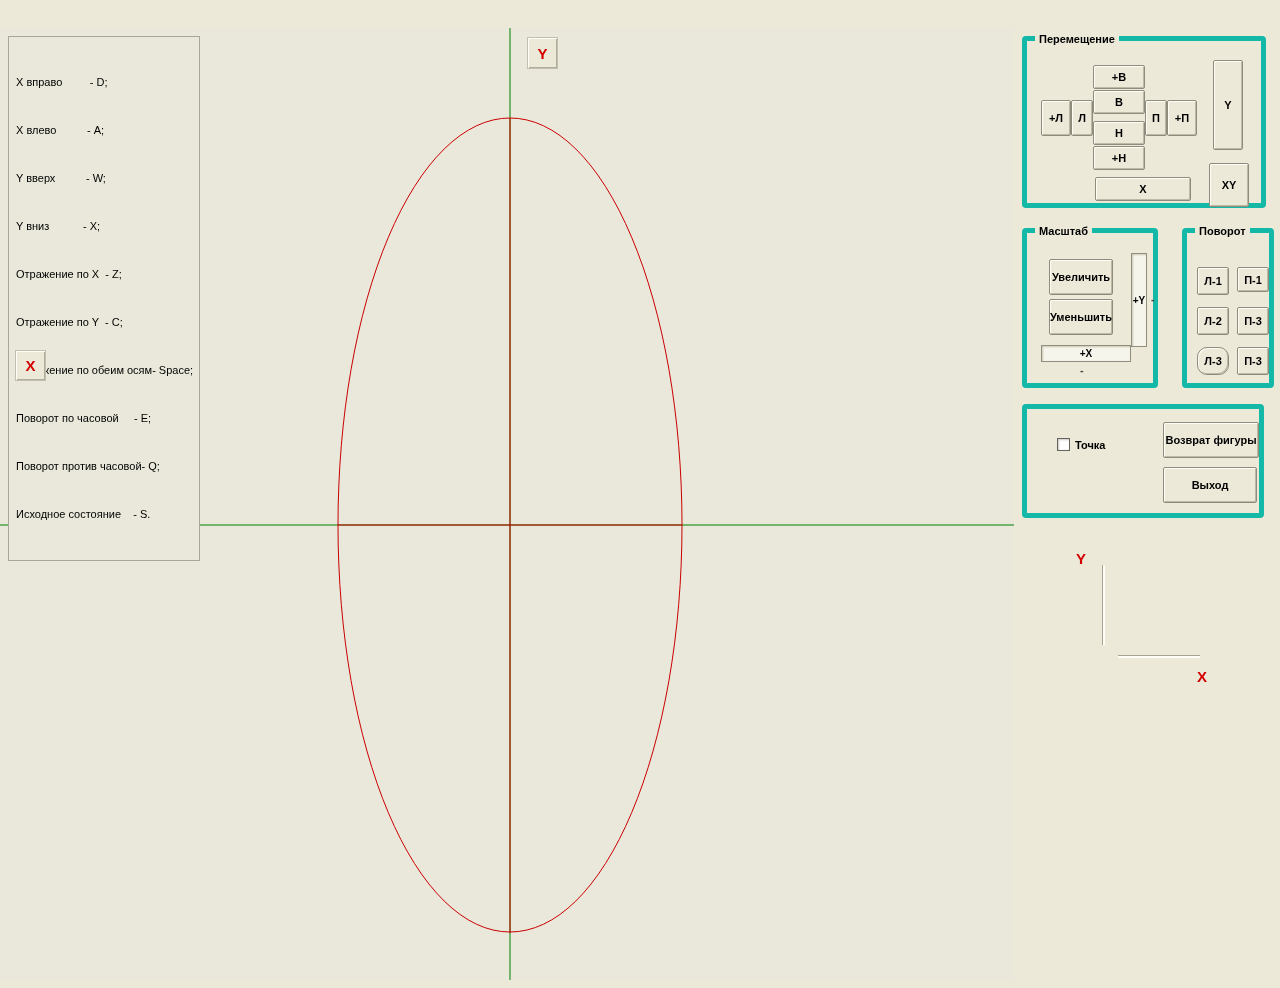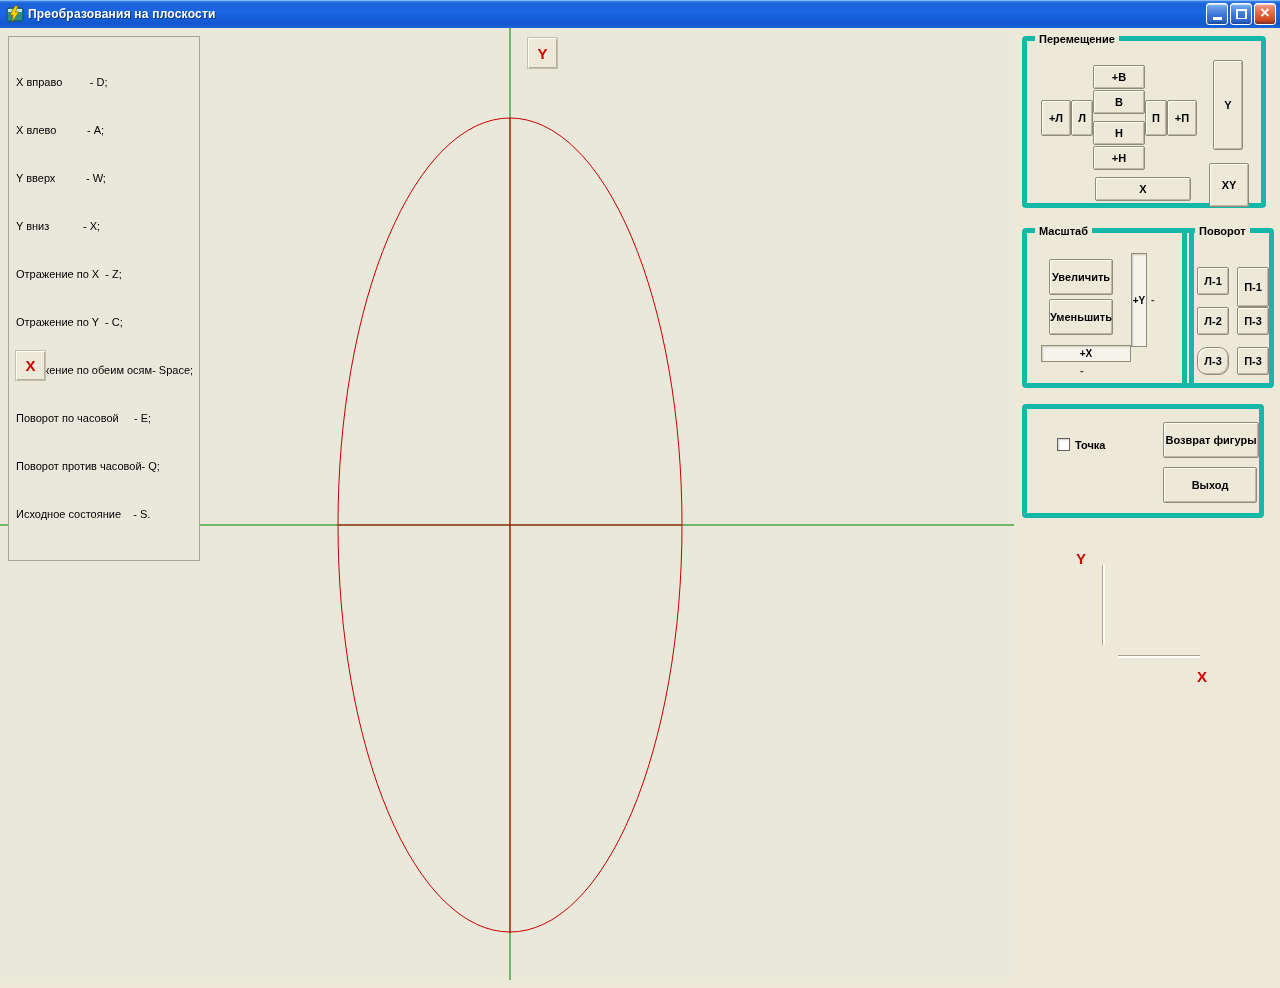--- a/index.html
+++ b/index.html
@@ -78,39 +78,20 @@
 
   .mini-axis-label { position:absolute; color:#d40000; font-weight:bold; font-size:15px; }
   .mini-line-v { position:absolute; width:3px; background:#fffef6; border-left:1px solid #a5a294; }
   .mini-line-h { position:absolute; height:3px; background:#fffef6; border-top:1px solid #a5a294; }
 </style>
 </head>
 <body>
 
 <div class="window">
 
-  <div class="titlebar">
-    <span class="app-icon">
-      <svg width="18" height="18" viewBox="0 0 18 18">
-        <rect x="1" y="3" width="16" height="13" rx="2" fill="#2e8f8f" stroke="#145050" stroke-width="1"></rect>
-        <rect x="2" y="4" width="14" height="3" fill="#bfe8e8"></rect>
-        <polygon points="9,1 4,10 7,10 6,17 13,7 9.5,7 12,1" fill="#ffd200" stroke="#8a6a00" stroke-width="0.8"></polygon>
-      </svg>
-    </span>
-    <span class="win-title">Преобразования на плоскости</span>
-    <span class="tb-btn">
-        <span class="glyph-min"></span>
-      </span>
-    <span class="tb-btn">
-        <span class="glyph-restore"></span>
-      </span>
-    <span class="tb-btn close">
-        <span class="glyph-close">×</span>
-      </span>
-  </div>
 
   <div class="client">
 
     <div class="canvas">
       <svg width="1014" height="952">
         <line x1="510" y1="0" x2="510" y2="952" stroke="#008000" stroke-width="1"></line>
         <line x1="0" y1="497" x2="1014" y2="497" stroke="#008000" stroke-width="1"></line>
         <ellipse cx="510" cy="497" rx="172" ry="407" fill="none" stroke="#cc0000" stroke-width="1"></ellipse>
         <line x1="338" y1="497" x2="682" y2="497" stroke="#cc0000" stroke-width="1"></line>
         <line x1="510" y1="90" x2="510" y2="905" stroke="#cc0000" stroke-width="1"></line>
@@ -143,38 +124,38 @@
         <div class="btn" style="left:66px;  top:105px; width:52px; height:24px;">+Н</div>
         <div class="btn" style="left:14px;  top:59px;  width:30px; height:36px;">+Л</div>
         <div class="btn" style="left:44px;  top:59px;  width:22px; height:36px;">Л</div>
         <div class="btn" style="left:118px; top:59px;  width:22px; height:36px;">П</div>
         <div class="btn" style="left:140px; top:59px;  width:30px; height:36px;">+П</div>
         <div class="btn" style="left:186px; top:19px;  width:30px; height:90px;">Y</div>
         <div class="btn" style="left:68px;  top:136px; width:96px; height:24px;">X</div>
         <div class="btn" style="left:182px; top:122px; width:40px; height:44px;">XY</div>
       </div>
 
-      <div class="group" style="left:8px; top:200px; width:172px; height:160px;">
+      <div class="group" style="left:8px; top:200px; width:136px; height:160px;">
         <span class="group-label">Масштаб</span>
         <div class="btn" style="left:22px; top:26px; width:64px; height:36px;">Увеличить</div>
         <div class="btn" style="left:22px; top:66px; width:64px; height:36px;">Уменьшить</div>
         <div class="track" style="left:104px; top:20px; width:16px; height:94px;">
           <span>+Y</span>
         </div>
         <span class="tiny-mark" style="left:124px; top:60px;">-</span>
         <div class="track" style="left:14px; top:112px; width:90px; height:17px;">
           <span>+X</span>
         </div>
         <span class="tiny-mark" style="left:53px; top:131px;">-</span>
       </div>
 
       <div class="group" style="left:158px; top:200px; width:92px; height:160px;margin-left:10px;">
         <span class="group-label">Поворот</span>
         <div class="btn" style="left:10px; top:34px;  width:32px; height:28px;">Л-1</div>
-        <div class="btn" style="left:50px; top:34px;  width:32px; height:40px;">П-1</div>
+        <div class="btn" style="left:50px; top:34px;  width:32px; height:25px;">П-1</div>
         <div class="btn" style="left:10px; top:74px;  width:32px; height:28px;">Л-2</div>
         <div class="btn" style="left:50px; top:74px;  width:32px; height:28px;">П-3</div>
         <div class="btn" style="left:10px; top:114px; width:32px; height:28px;border-radius:10px;">Л-3</div>
         <div class="btn" style="left:50px; top:114px; width:32px; height:28px;">П-3</div>
       </div>
 
       <div class="group" style="left:8px; top:376px; width:242px; height:114px;">
         <span class="checkbox" style="left:30px; top:29px;"></span>
         <span class="check-label" style="left:48px; top:30px;">Точка</span>
         <div class="btn" style="left:136px; top:13px; width:96px; height:36px;">Возврат фигуры</div>

